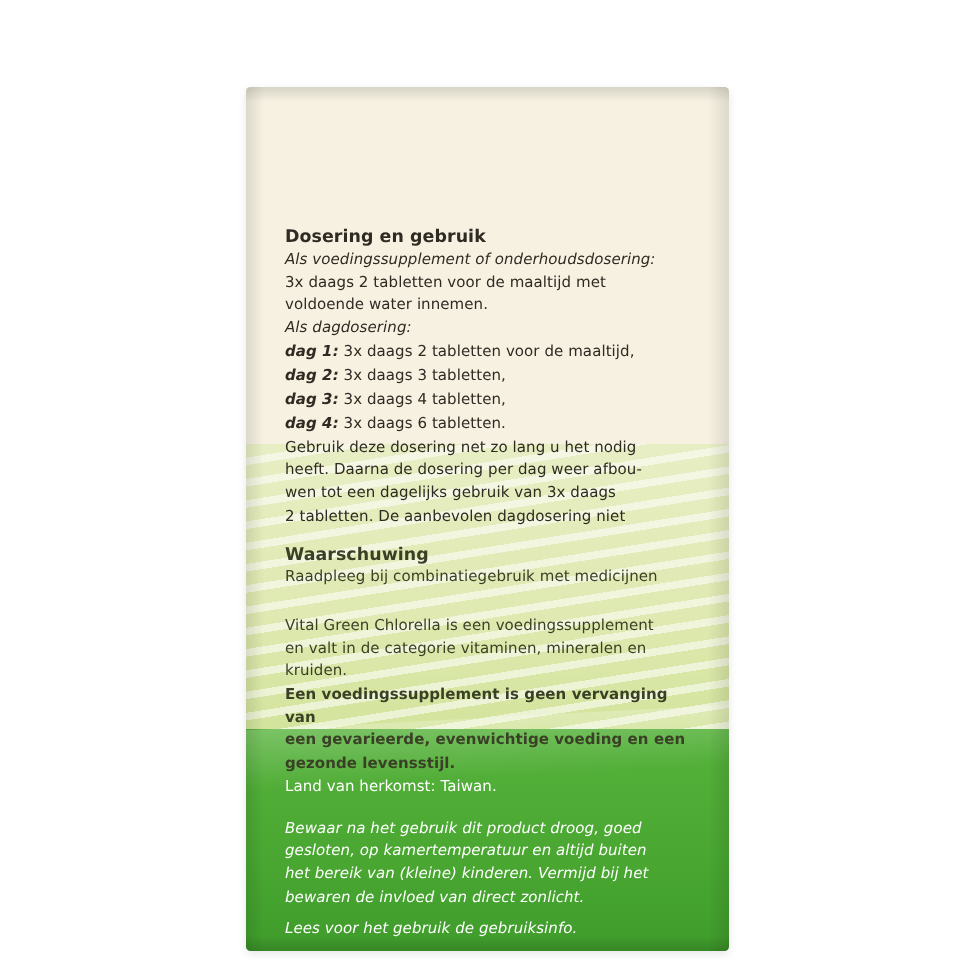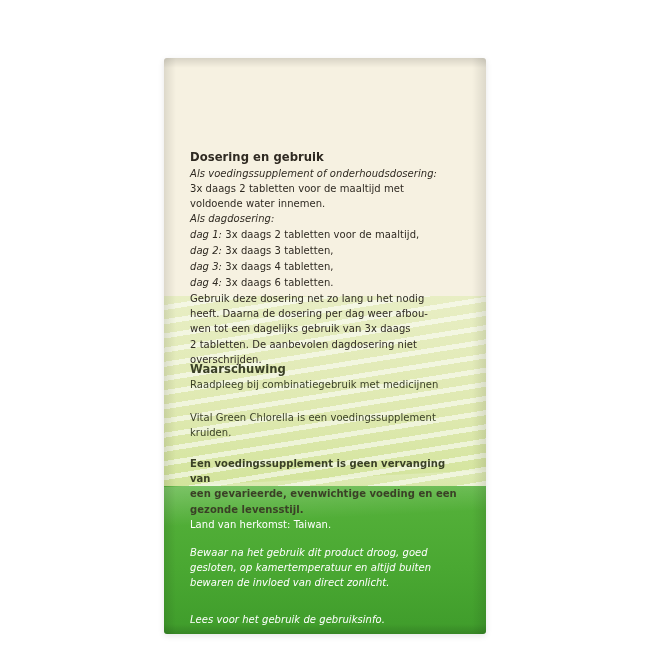--- a/index.html
+++ b/index.html
@@ -155,21 +155,21 @@
   #t-usage-body { top: 233px; }
 
   #t-warning-heading { top: 304px; }
   #t-warning-body { top: 319px; }
   #t-category-body { top: 352px; }
   #t-supplement-body { top: 398px; font-weight: bold; }
   #t-origin { top: 459px; }
   #t-storage { top: 487px; }
   #t-leaflet { top: 554px; }
 
-  .day-prefix { font-weight: normal; font-style: italic; text-align: right; }
+  .day-prefix { font-weight: bold; font-style: italic; text-align: right; }
 </style>
 </head>
 <body>
 
 <div id="scene">
 
   <div id="box">
 
     <div class="panel-cream"></div>
     <div class="panel-pale"></div>
@@ -203,45 +203,46 @@
 
       <div class="txt dark" id="t-day4">
         <span class="day-prefix">dag 4:</span><span> 3x daags 6 tabletten.</span>
       </div>
 
       <div class="txt dark" id="t-usage-body">
         <span class="line">Gebruik deze dosering net zo lang u het nodig</span>
         <span class="line">heeft. Daarna de dosering per dag weer afbou-</span>
         <span class="line">wen tot een dagelijks gebruik van 3x daags</span>
         <span class="line">2 tabletten. De aanbevolen dagdosering niet</span>
-        <span class="line">overschrijden.</span>
       </div>
 
       <div class="txt onpale heading" id="t-warning-heading">Waarschuwing</div>
 
       <div class="txt onpale" id="t-warning-body">
         <span class="line">Raadpleeg bij combinatiegebruik met medicijnen</span>
       </div>
 
       <div class="txt onpale" id="t-category-body">
         <span class="line">Vital Green Chlorella is een voedingssupplement</span>
+        <span class="line">en valt in de categorie vitaminen, mineralen en</span>
         <span class="line">kruiden.</span>
       </div>
 
       <div class="txt onpale" id="t-supplement-body">
         <span class="line">Een voedingssupplement is geen vervanging van</span>
         <span class="line">een gevarieerde, evenwichtige voeding en een</span>
         <span class="line">gezonde levensstijl.</span>
       </div>
 
       <div class="txt ongreen" id="t-origin">Land van herkomst: Taiwan.</div>
 
       <div class="txt ongreen italic" id="t-storage">
         <span class="line">Bewaar na het gebruik dit product droog, goed</span>
         <span class="line">gesloten, op kamertemperatuur en altijd buiten</span>
+        <span class="line">het bereik van (kleine) kinderen. Vermijd bij het</span>
         <span class="line">bewaren de invloed van direct zonlicht.</span>
       </div>
 
       <div class="txt ongreen italic" id="t-leaflet">Lees voor het gebruik de gebruiksinfo.</div>
 
     </div>
 
     <div class="edge-left"></div>
     <div class="edge-right"></div>
     <div class="edge-top"></div>

